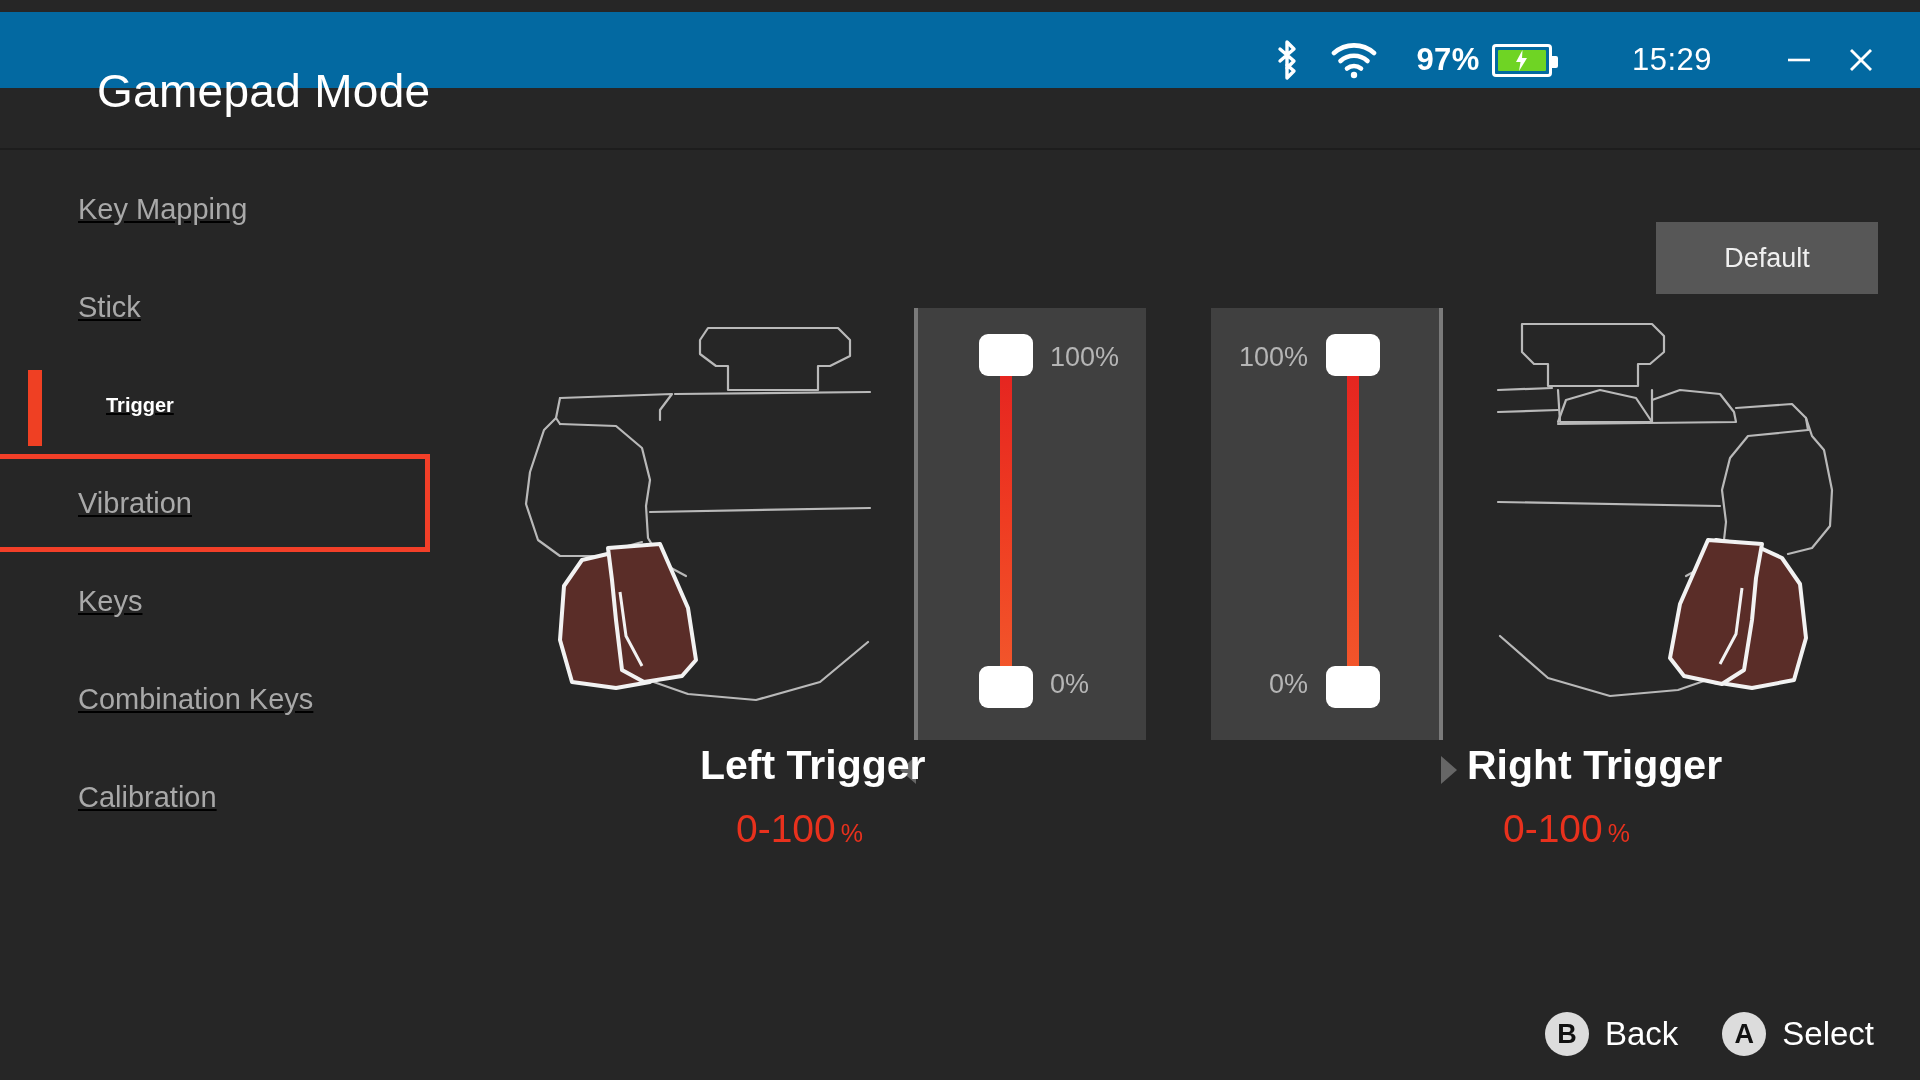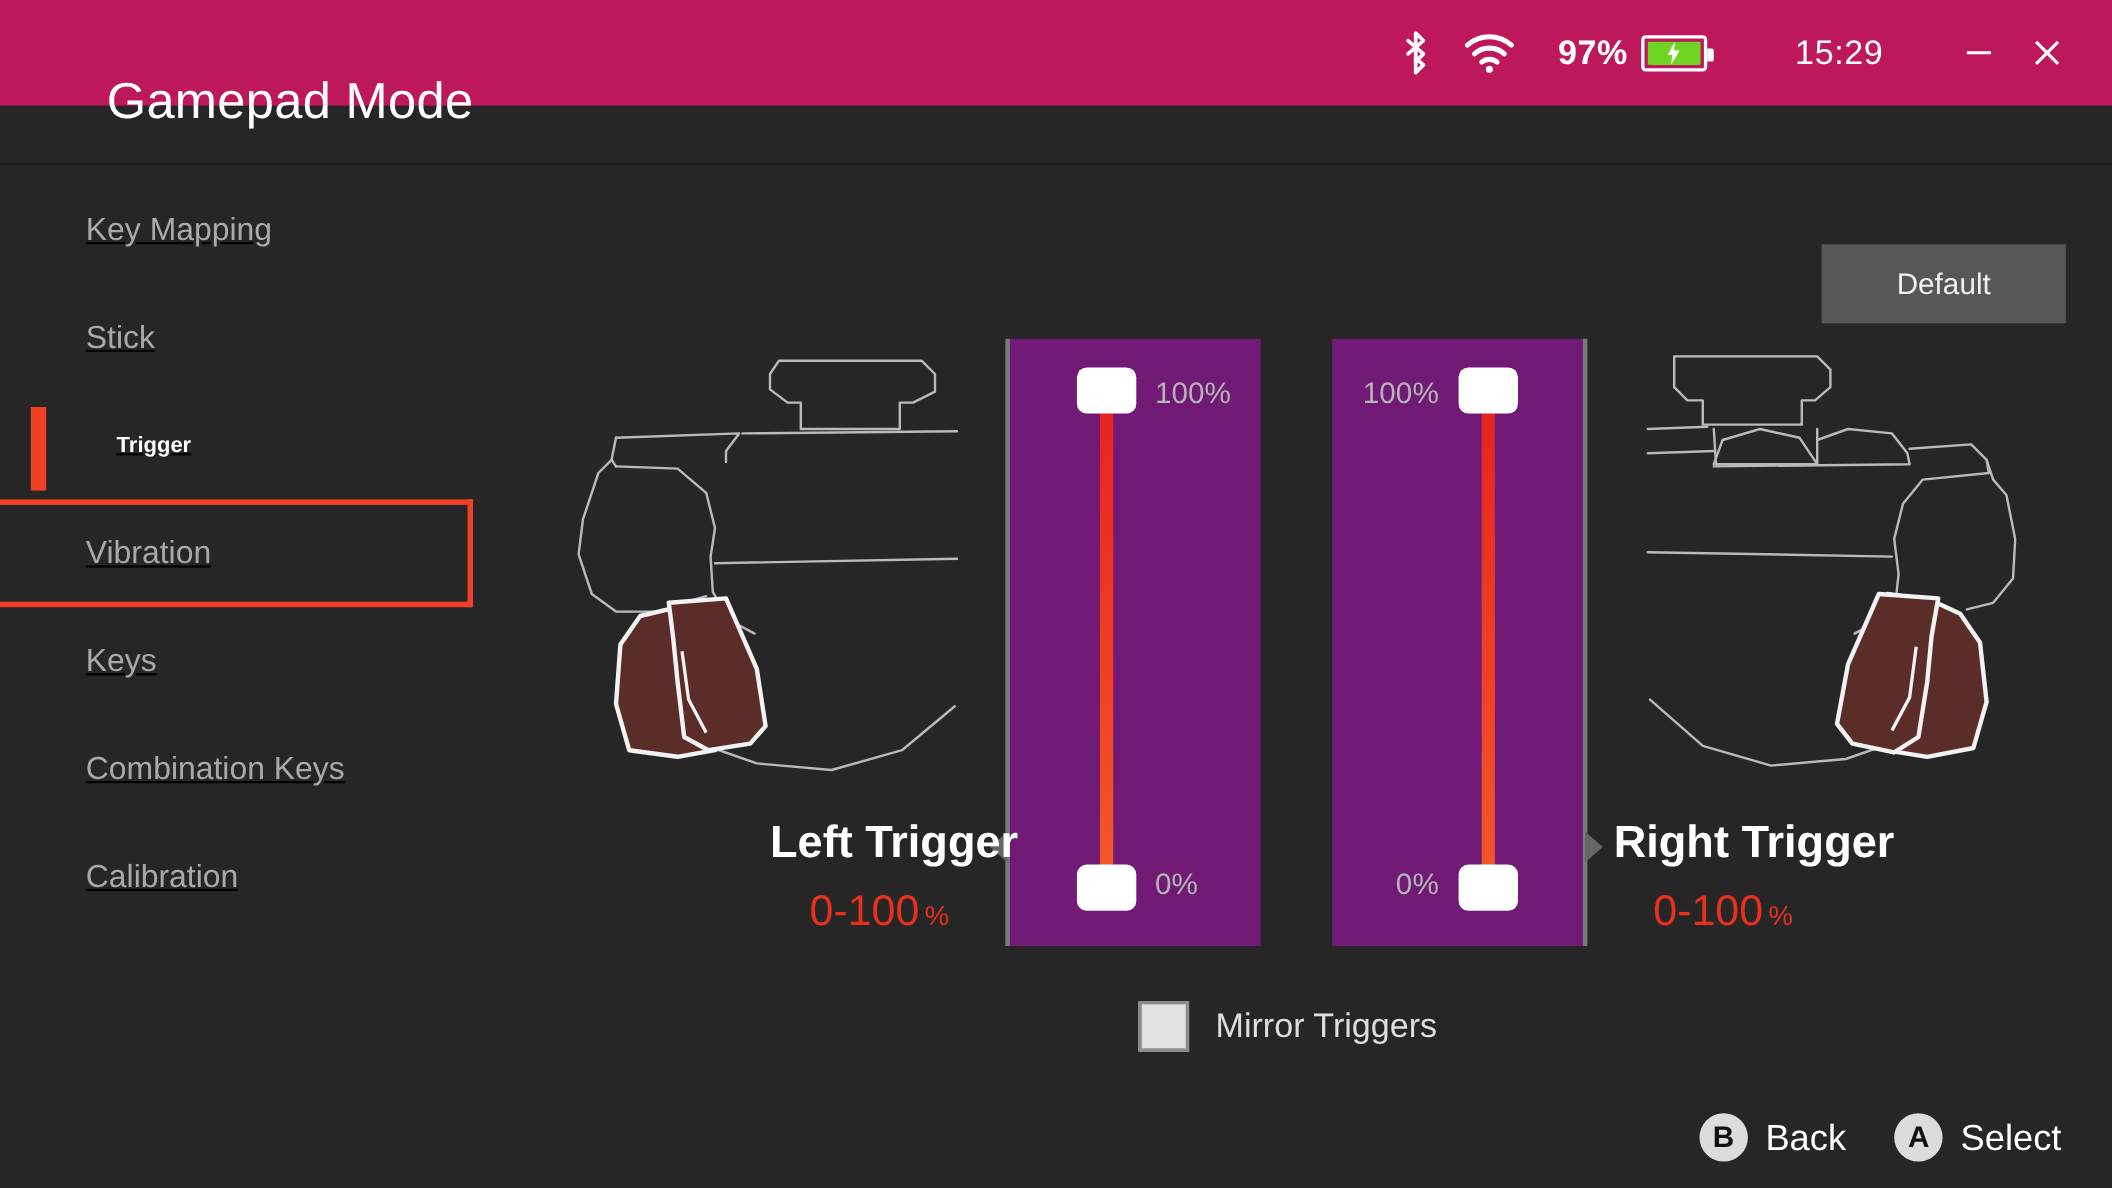--- a/index.html
+++ b/index.html
@@ -10,23 +10,23 @@
     overflow: hidden;
   }
   .screen {
     position: relative;
     width: 1920px; height: 1080px;
     background: #262626;
   }
 
   
   .statusbar {
-    position: absolute; top: 0; left: 0;
-    width: 1920px; height: 96px;
-    background: #be185d;
+    position: absolute; top: 12px; left: 0;
+    width: 1920px; height: 76px;
+    background: #0369a1;
   }
   .status-right {
     position: absolute; right: 28px; top: 0;
     height: 96px;
     display: flex; align-items: center; gap: 0px;
     color: #f2f2f2;
   }
   .status-icon {
     display: flex; align-items: center; justify-content: center;
     height: 96px;
@@ -125,22 +125,22 @@
     position: absolute;
     top: 290px;
   }
   .art.left  { left: 520px; }
   .art.right { left: 1440px; }
 
   
   .slider-panel {
     position: absolute;
     top: 308px;
-    width: 232px; height: 552px;
-    background: #701a75;
+    width: 232px; height: 432px;
+    background: #404040;
   }
   .slider-panel.left  { left: 914px; border-left: 4px solid #7a7a7a; }
   .slider-panel.right { left: 1211px; border-right: 4px solid #7a7a7a; }
 
   .track {
     position: absolute;
     width: 12px;
     top: 60px; bottom: 68px;
     background: linear-gradient(180deg, #e52420 0%, #ef3c22 50%, #f2562b 100%);
   }
@@ -389,24 +389,20 @@
     </div>
   </div>
 
   <div class="caption right">
     <div class="caption-name">Right Trigger</div>
     <div class="caption-val">
       <span class="caption-range">0-100</span><span class="caption-unit">%</span>
     </div>
   </div>
 
-  <div class="mirror-row">
-    <div class="checkbox"></div>
-    <span class="mirror-label">Mirror Triggers</span>
-  </div>
 
   <div class="hints">
     <div class="hint">
       <span class="hint-btn">B</span>
       <span class="hint-text">Back</span>
     </div>
     <div class="hint">
       <span class="hint-btn">A</span>
       <span class="hint-text">Select</span>
     </div>

